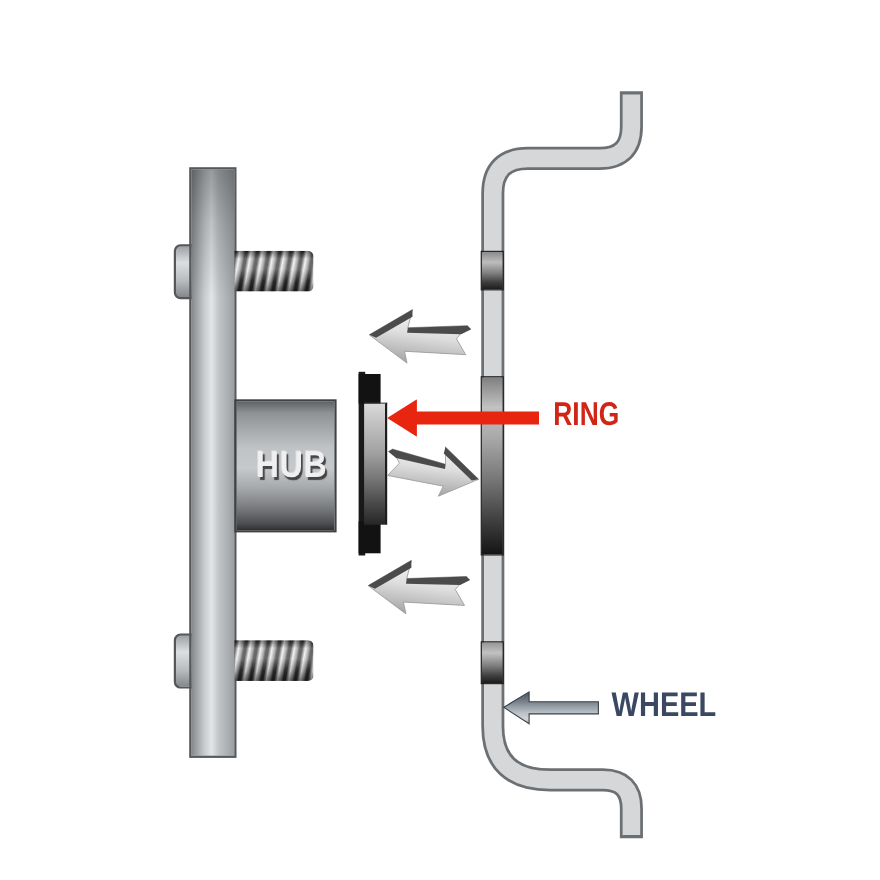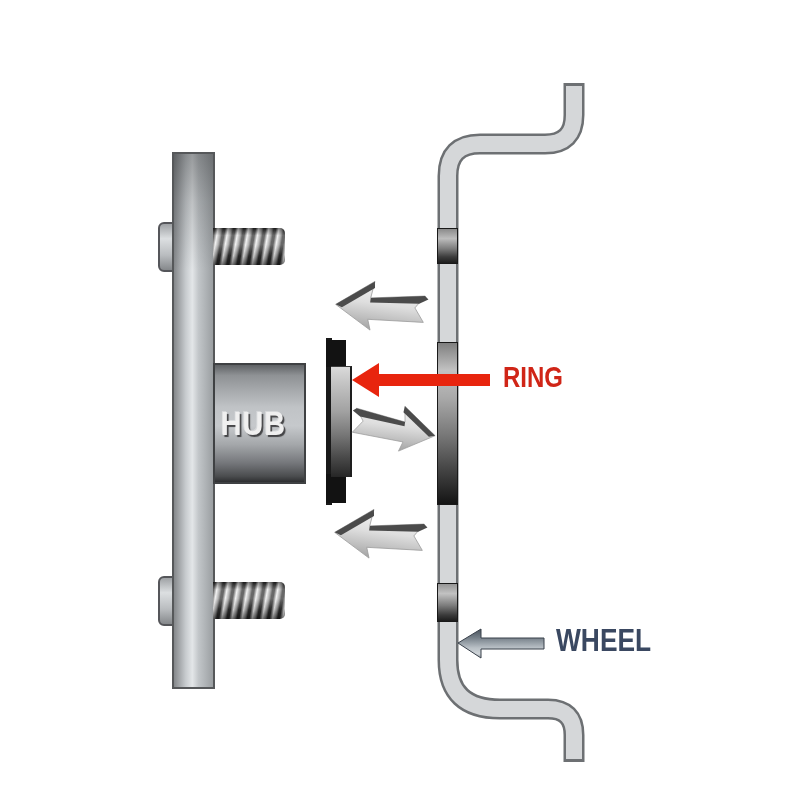--- a/index.html
+++ b/index.html
@@ -40,21 +40,21 @@
   }
   .stud-threads.top{top:228px;}
   .stud-threads.bottom{top:582px;}
 
   
   .hub-cylinder{
     left:213px;top:363px;width:89px;height:117px;
     border:2px solid #3f4143;
     background:linear-gradient(180deg,#5f6265 0%,#8f9295 9%,#c0c3c6 36%,#c6c9cc 52%,#a4a7aa 68%,#74767a 84%,#4b4d4f 95%,#2e2f31 100%);
     z-index:3;
-    display:flex;align-items:center;justify-content:flex-start;
+    display:flex;align-items:center;justify-content:flex-end;
   }
   .hub-label{
     color:#f0f0f0;font-size:34px;font-weight:bold;letter-spacing:1px;
     transform:scaleX(.85);transform-origin:center;
     text-shadow:2px 2px 1px rgba(55,55,58,.9), -1px -1px 0 rgba(255,255,255,.35);
   }
 
   
   .ring{left:326px;top:338px;width:26px;height:167px;z-index:4;}
   .ring-bar{left:0;top:0;width:6px;height:167px;background:#191919;}

